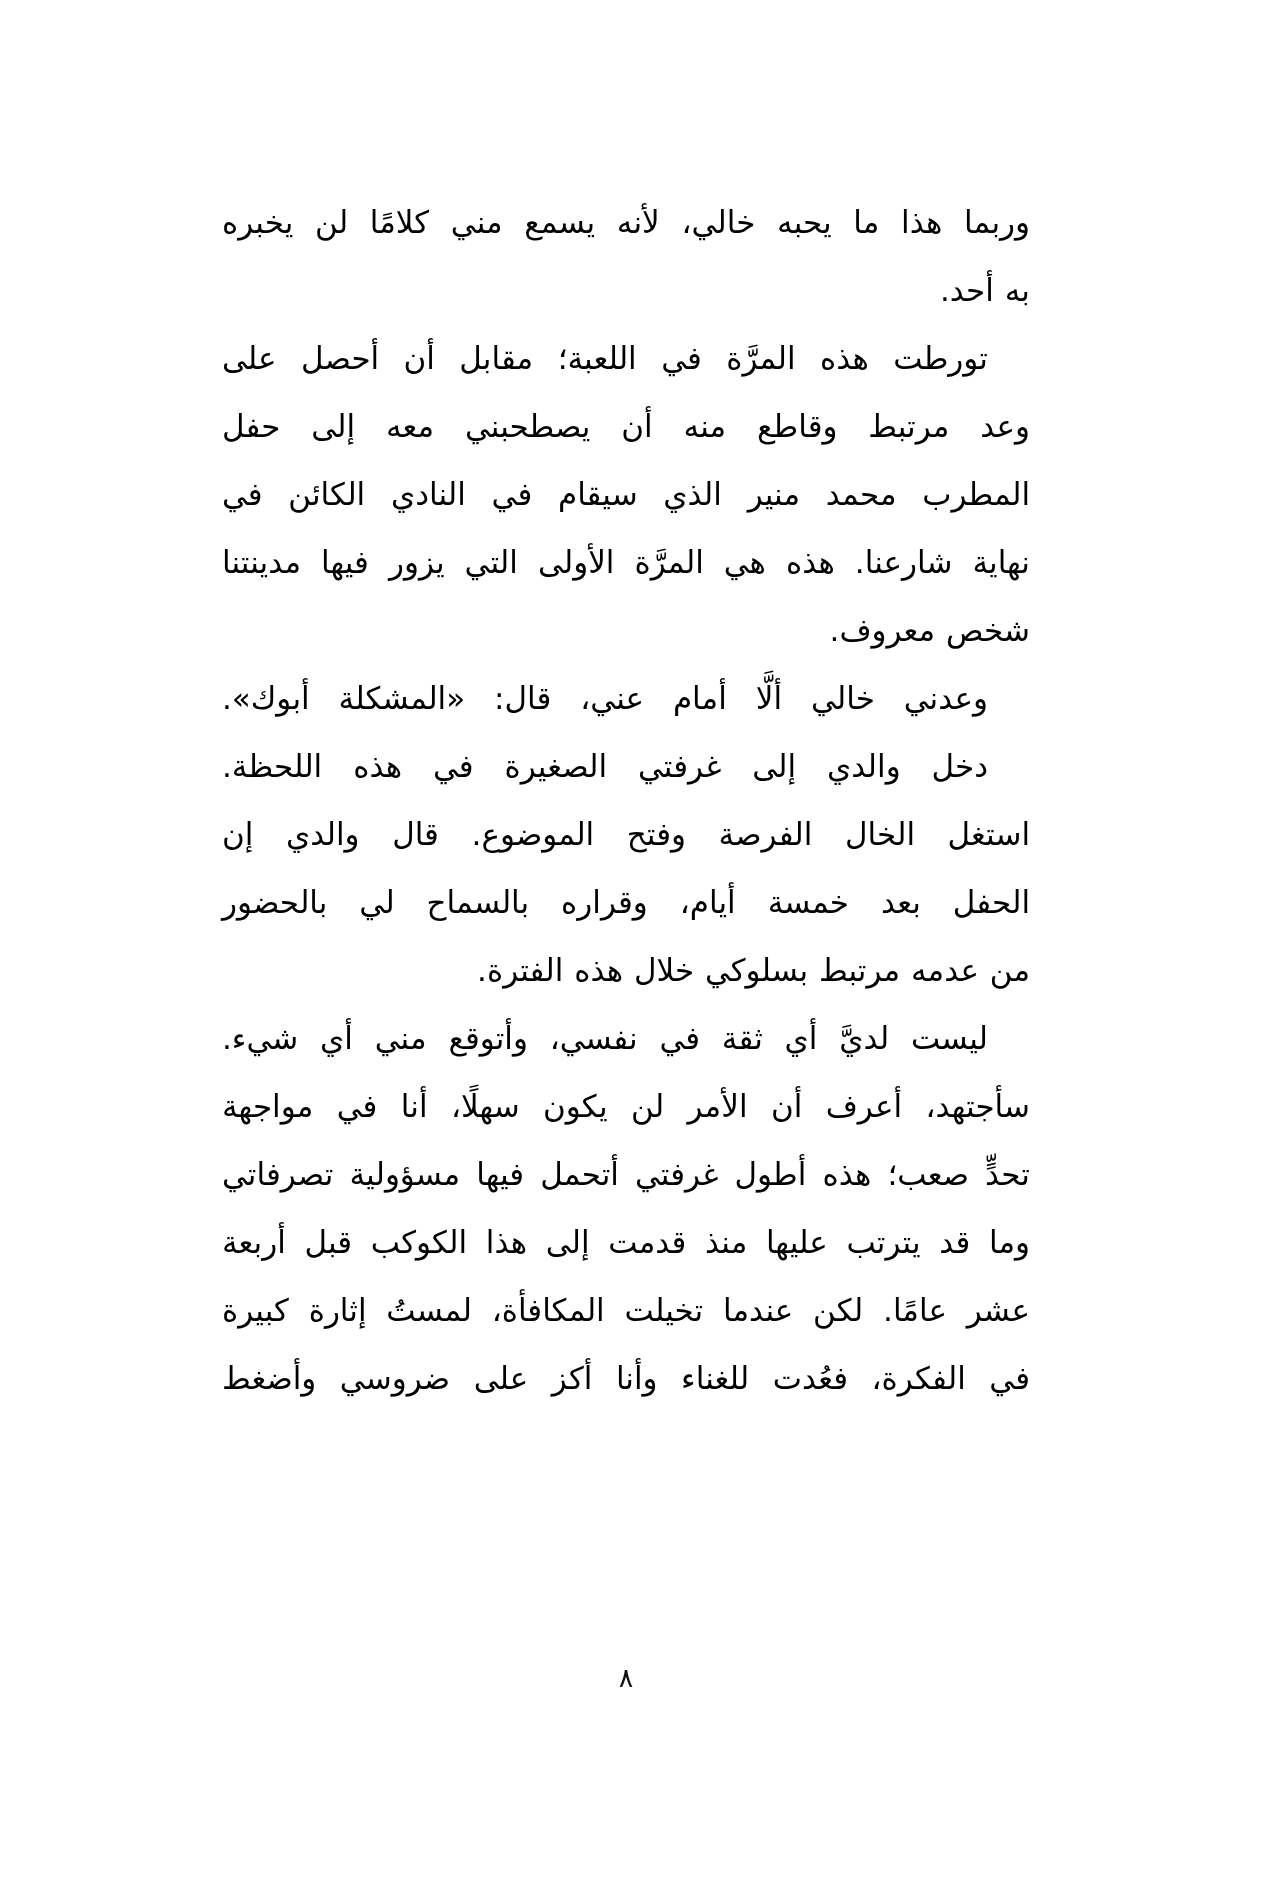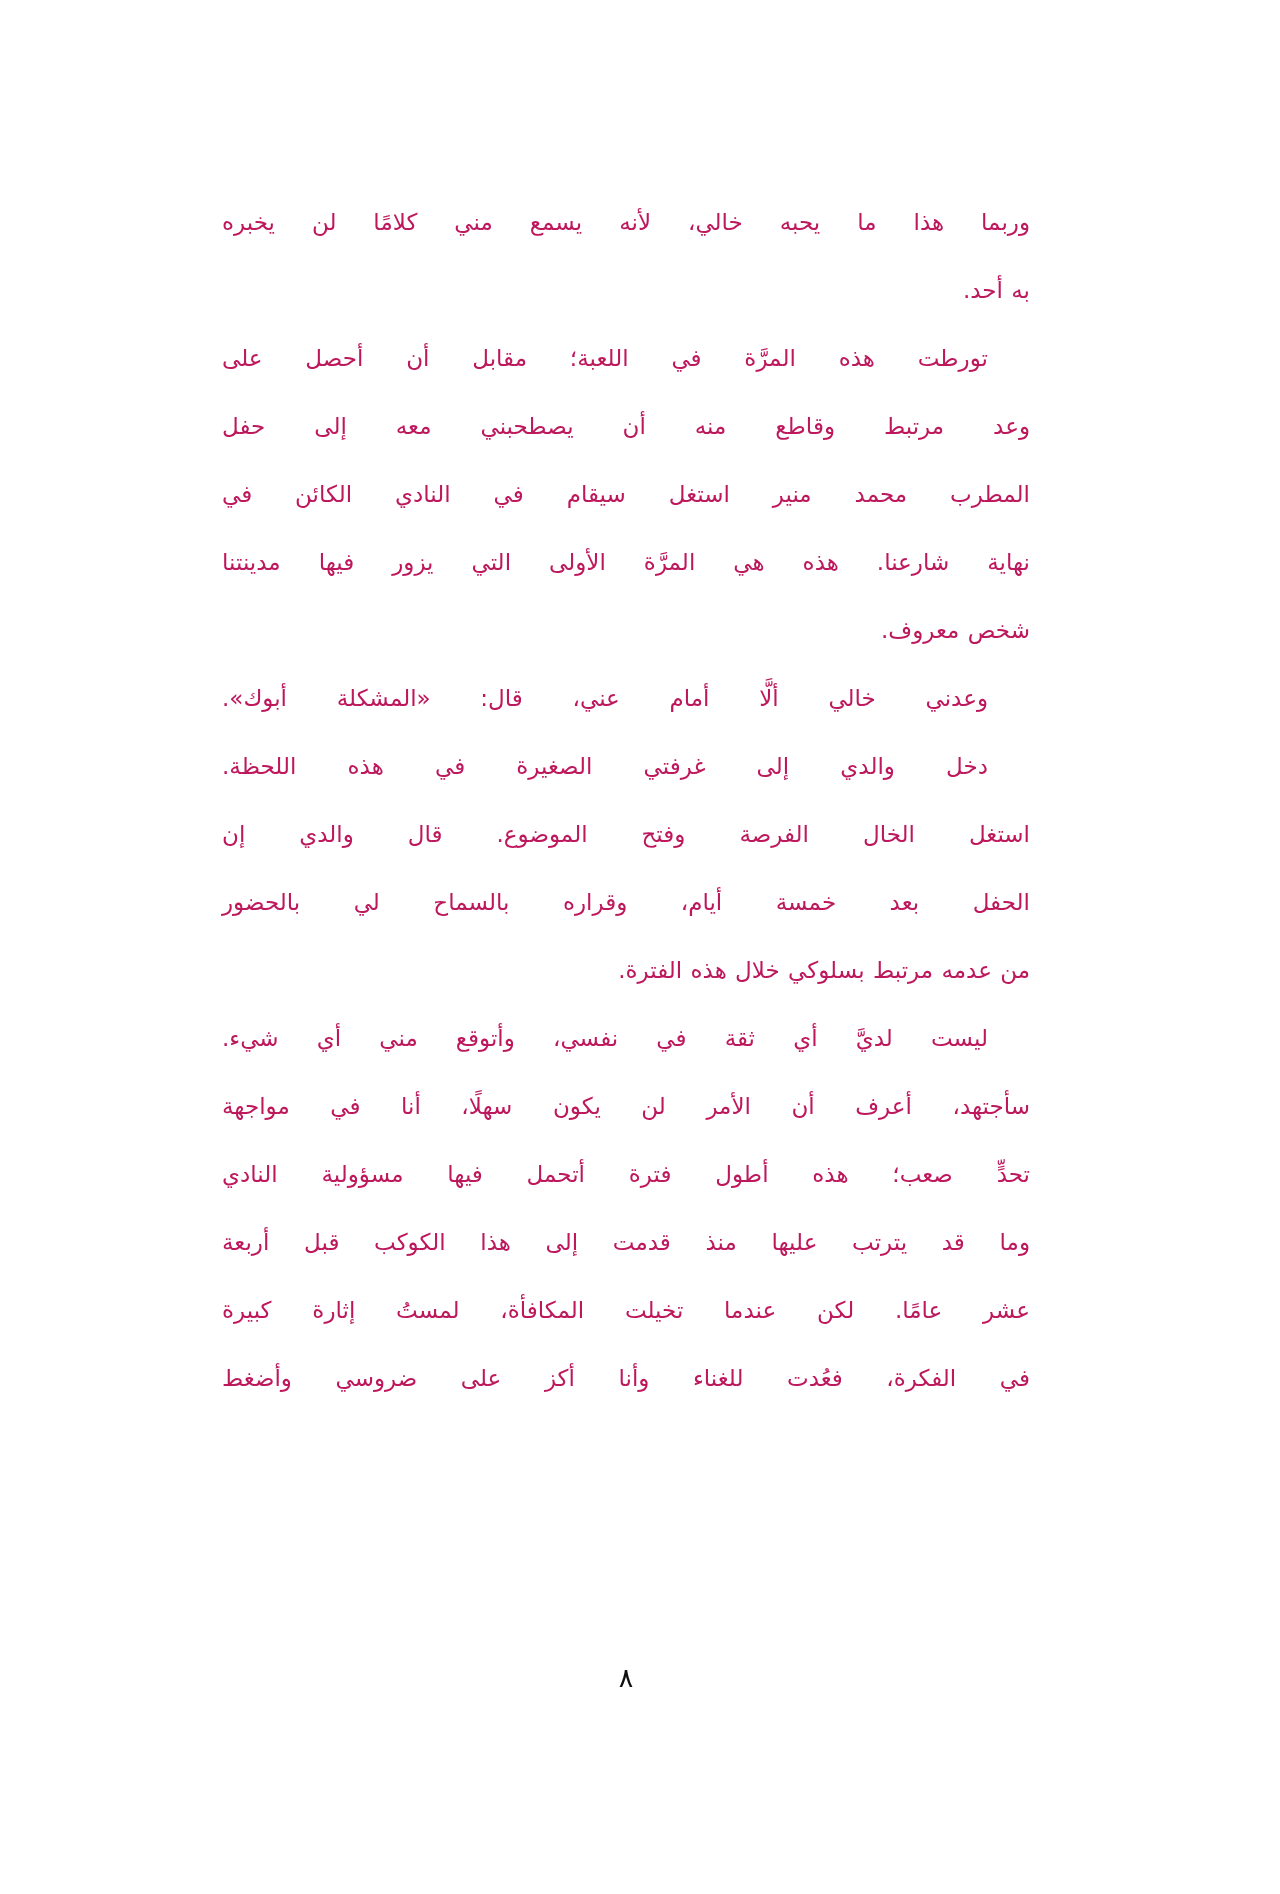--- a/index.html
+++ b/index.html
@@ -23,25 +23,25 @@
   }
   .text-block {
     position: absolute;
     top: 188px;
     right: 250px;
     left: 222px;
     direction: rtl;
     unicode-bidi: embed;
   }
   .line {
-    font-size: 23px;
+    font-size: 31px;
     line-height: 68px;
     text-align: right;
     direction: rtl;
-    color: #be185d;
+    color: #000000;
     letter-spacing: 0;
     word-spacing: 1px;
   }
   .line.fill {
     text-align: justify;
     text-align-last: justify;
     text-justify: inter-word;
   }
   .line.indent {
     text-indent: 42px;
@@ -61,29 +61,29 @@
 </head>
 <body>
 
 <div class="page">
   <div class="text-block">
 
   <div class="line fill">وربما هذا ما يحبه خالي، لأنه يسمع مني كلامًا لن يخبره</div>
       <div class="line">به أحد.</div>
       <div class="line fill indent">تورطت هذه المرَّة في اللعبة؛ مقابل أن أحصل على</div>
       <div class="line fill">وعد مرتبط وقاطع منه أن يصطحبني معه إلى حفل</div>
-      <div class="line fill">المطرب محمد منير استغل سيقام في النادي الكائن في</div>
+      <div class="line fill">المطرب محمد منير الذي سيقام في النادي الكائن في</div>
       <div class="line fill">نهاية شارعنا. هذه هي المرَّة الأولى التي يزور فيها مدينتنا</div>
       <div class="line">شخص معروف.</div>
       <div class="line fill indent">وعدني خالي ألَّا أمام عني، قال: «المشكلة أبوك».</div>
       <div class="line fill indent">دخل والدي إلى غرفتي الصغيرة في هذه اللحظة.</div>
       <div class="line fill">استغل الخال الفرصة وفتح الموضوع. قال والدي إن</div>
       <div class="line fill">الحفل بعد خمسة أيام، وقراره بالسماح لي بالحضور</div>
       <div class="line">من عدمه مرتبط بسلوكي خلال هذه الفترة.</div>
       <div class="line fill indent">ليست لديَّ أي ثقة في نفسي، وأتوقع مني أي شيء.</div>
       <div class="line fill">سأجتهد، أعرف أن الأمر لن يكون سهلًا، أنا في مواجهة</div>
-      <div class="line fill">تحدٍّ صعب؛ هذه أطول فترة أتحمل فيها مسؤولية النادي</div>
+      <div class="line fill">تحدٍّ صعب؛ هذه أطول غرفتي أتحمل فيها مسؤولية تصرفاتي</div>
       <div class="line fill">وما قد يترتب عليها منذ قدمت إلى هذا الكوكب قبل أربعة</div>
       <div class="line fill">عشر عامًا. لكن عندما تخيلت المكافأة، لمستُ إثارة كبيرة</div>
       <div class="line fill">في الفكرة، فعُدت للغناء وأنا أكز على ضروسي وأضغط</div>
     </div>
   <div class="page-number">٨</div>
 </div>
 
 </body></html>

